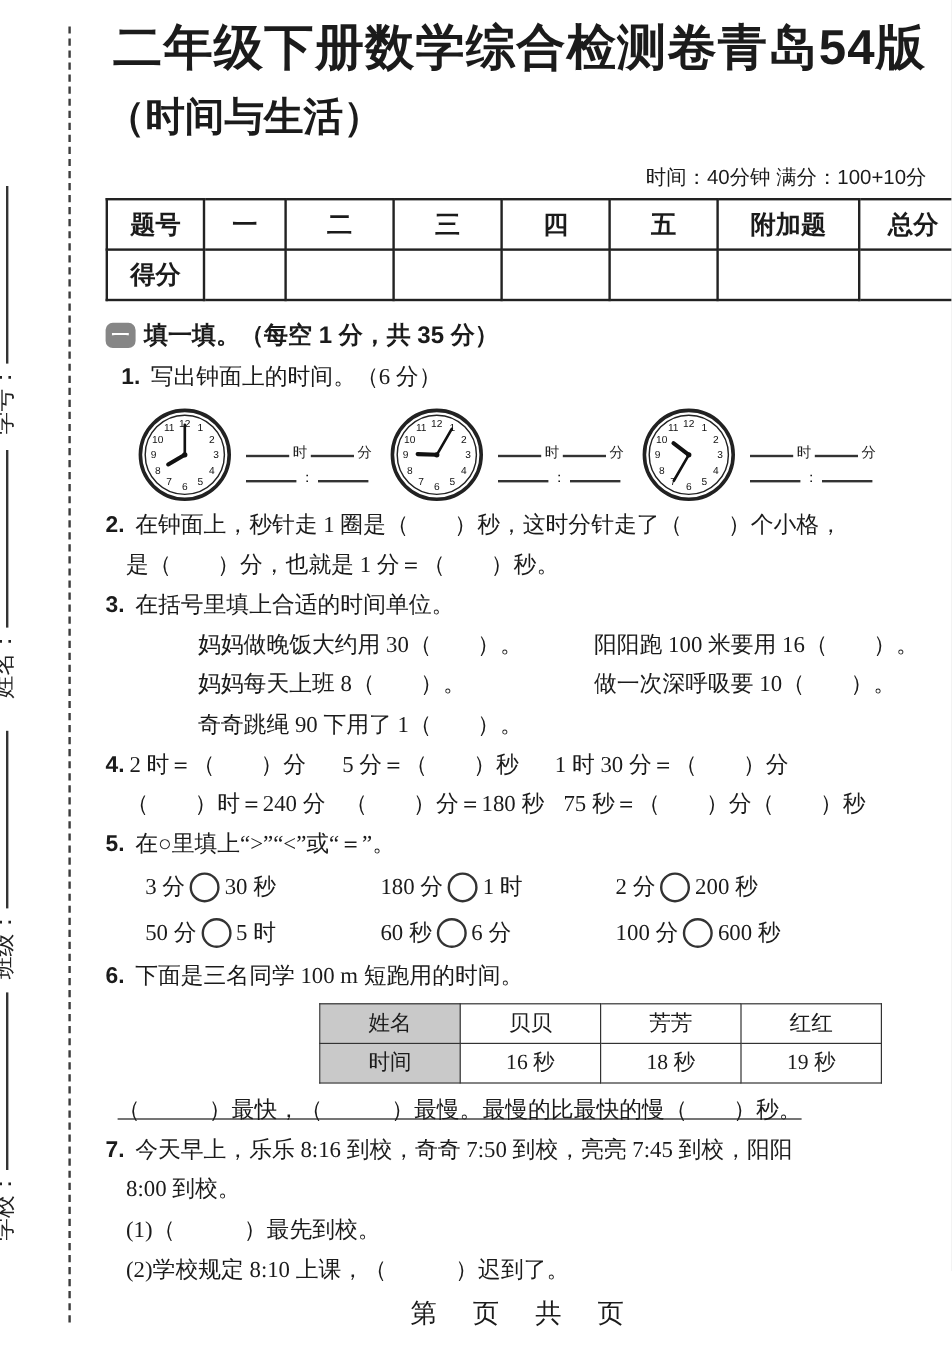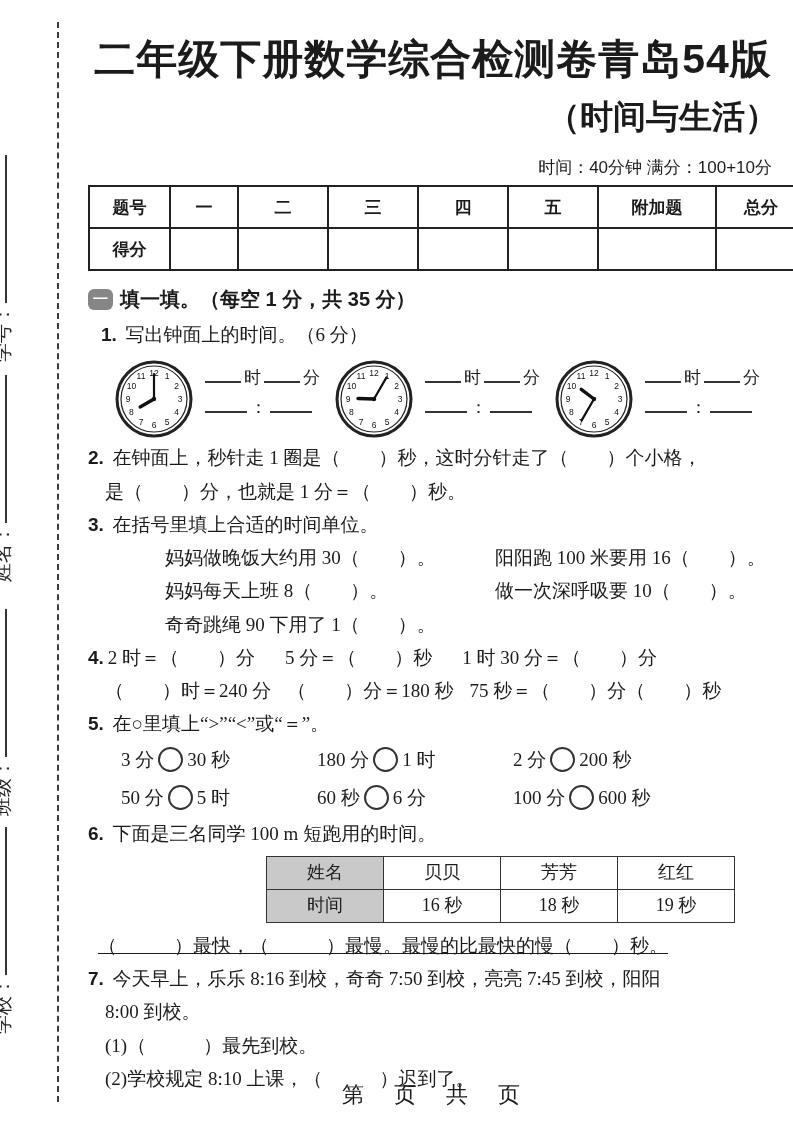--- a/index.html
+++ b/index.html
@@ -11,40 +11,40 @@
   .margin-strip{position:absolute;left:0;top:0;width:88px;height:100%;}
   .fold-line{position:absolute;left:57px;top:22px;height:1080px;border-left:2px dashed #3c3c3c;}
   .margin-field{
     position:absolute;left:16px;white-space:nowrap;
     transform:rotate(-90deg);transform-origin:left bottom;
     font-size:19px;font-family:"Liberation Sans",sans-serif;color:#222;
   }
   .margin-field .mline{display:inline-block;width:148px;border-bottom:2px solid #333;height:4px;margin-left:2px;vertical-align:2px;}
   
   .main{position:absolute;left:88px;top:0;width:690px;}
-  .title{margin-top:36px;text-align:center;font-family:"Liberation Sans",sans-serif;font-weight:bold;font-size:41px;letter-spacing:1px;line-height:1.15;}
-  .subtitle{margin-top:12px;text-align:right;font-family:"Liberation Sans",sans-serif;font-weight:bold;font-size:33px;}
+  .title{margin-top:16px;text-align:center;font-family:"Liberation Sans",sans-serif;font-weight:bold;font-size:41px;letter-spacing:1px;line-height:1.15;}
+  .subtitle{margin-top:12px;text-align:left;font-family:"Liberation Sans",sans-serif;font-weight:bold;font-size:33px;}
   .meta{margin-top:16px;text-align:right;font-family:"Liberation Sans",sans-serif;font-size:17px;padding-right:6px;}
   
   table.score{width:100%;border-collapse:collapse;margin-top:6px;table-layout:fixed;}
-  table.score td{border:2px solid #222;height:38px;text-align:center;font-family:"Liberation Sans",sans-serif;font-size:17px;font-weight:600;}
+  table.score td{border:2px solid #222;height:38px;text-align:center;font-family:"Liberation Sans",sans-serif;font-size:21px;font-weight:600;}
   
   .section-head{display:flex;align-items:center;margin-top:15px;font-family:"Liberation Sans",sans-serif;font-weight:bold;font-size:20px;}
   .sec-marker{display:inline-flex;align-items:center;justify-content:center;width:25px;height:21px;border-radius:6px;background:#868686;color:#fff;font-size:15px;margin-right:7px;flex:none;}
   
   .q{position:relative;font-size:19px;line-height:1.75;}
   .qnum{font-family:"Liberation Sans",sans-serif;font-weight:bold;}
   .qline{padding-left:17px;}
   .qline .qnum{margin-left:-17px;margin-right:4px;}
   .sub{padding-left:33px;}
   .blank{display:inline-block;border-bottom:2px solid #333;height:6px;}
   
   .clock-row{display:flex;margin:8px 0 2px 26px;gap:14px;}
   .clock-group{display:flex;align-items:flex-start;}
-  .clock-blanks{display:flex;flex-direction:column;justify-content:flex-start;height:66px;margin:4px 0 0 8px;font-size:17px;}
+  .clock-blanks{display:flex;flex-direction:column;justify-content:flex-end;height:66px;margin:4px 0 0 8px;font-size:12px;}
   .clock-blanks .blank{width:36px;margin:0 3px;}
   .clock-blanks .b2 .blank{width:42px;}
   svg.clock{display:block;}
   
   .pair-row{display:flex;}
   .pair-row .c1{width:330px;flex:none;margin-left:44px;}
   
   .eq-row{display:flex;}
   .eq-row span{flex:none;}
   .eq-row.r1 span{margin-right:30px;}

